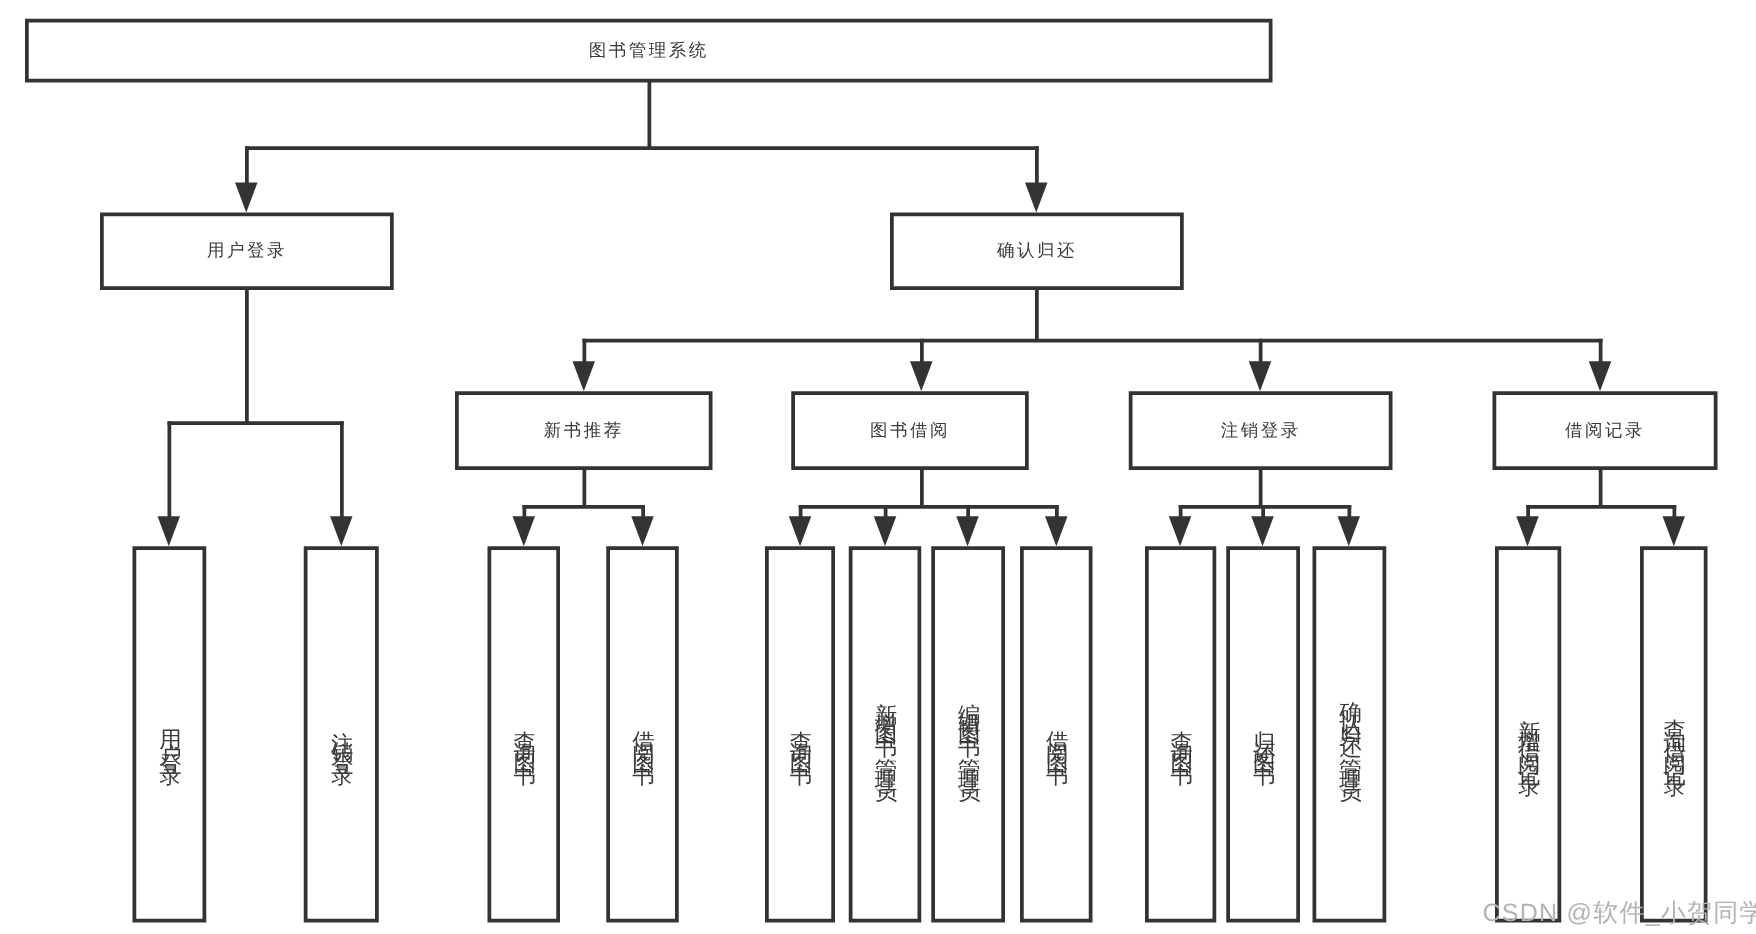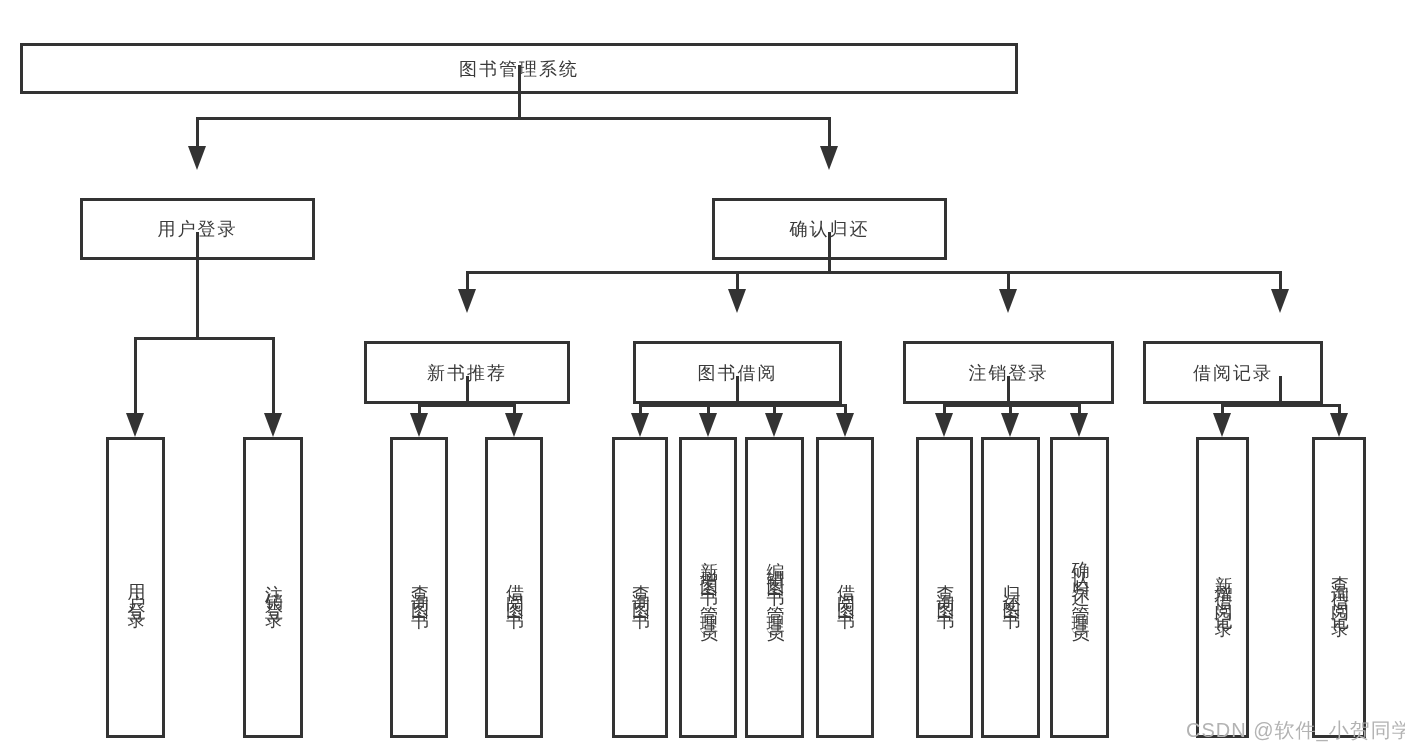--- a/index.html
+++ b/index.html
@@ -6,23 +6,22 @@
   html,body { background:#fff; }
   body { font-family:"Liberation Sans","DejaVu Sans",sans-serif; }
   #stage {
     position:relative; width:1405px; height:747px;
     background:var(--background,#fff); overflow:hidden;
   }
   .node {
     position:absolute; background:#fff;
     border:3px solid var(--box-border,#333);
     display:flex; align-items:center; justify-content:center;
-    font-size:18px; color:var(--text,#3a3a3a); letter-spacing:2px;
+    font-size:14px; color:var(--text,#3a3a3a); letter-spacing:2px;
     white-space:nowrap;
-    margin-top:28px;
   }
   .leaf {
     position:absolute; background:#fff;
     border:3px solid var(--box-border,#333);
     display:flex; align-items:center; justify-content:center;
   }
   .leaf .vtext {
     writing-mode:vertical-rl; text-orientation:mixed;
     font-size:18px; color:var(--text,#3a3a3a);
     letter-spacing:9px; line-height:1.1;
@@ -48,25 +47,25 @@
 <div id="stage">
 
   <div class="node" style="left:20px;top:15px;width:998px;height:51px;">图书管理系统</div>
 
   <div class="node" style="left:80px;top:170px;width:235px;height:62px;">用户登录</div>
 
   <div class="node" style="left:712px;top:170px;width:235px;height:62px;">确认归还</div>
 
   <div class="node" style="left:364px;top:313px;width:206px;height:63px;">新书推荐</div>
 
-  <div class="node" style="left:633px;top:313px;width:209px;height:63px;">图书借阅</div>
+  <div class="node" style="left:633px;top:313px;width:190px;height:63px;">图书借阅</div>
 
   <div class="node" style="left:903px;top:313px;width:211px;height:63px;">注销登录</div>
 
-  <div class="node" style="left:1143px;top:313px;width:180px;height:63px;">借阅记录</div>
+  <div class="node" style="left:1194px;top:313px;width:180px;height:63px;">借阅记录</div>
 
   <div class="leaf" style="left:106px;top:437px;width:59px;height:301px;">
     <span class="vtext">用户登录</span>
   </div>
   <div class="leaf" style="left:243px;top:437px;width:60px;height:301px;">
     <span class="vtext">注销登录</span>
   </div>
 
   <div class="leaf" style="left:390px;top:437px;width:58px;height:301px;">
     <span class="vtext">查询图书</span>

